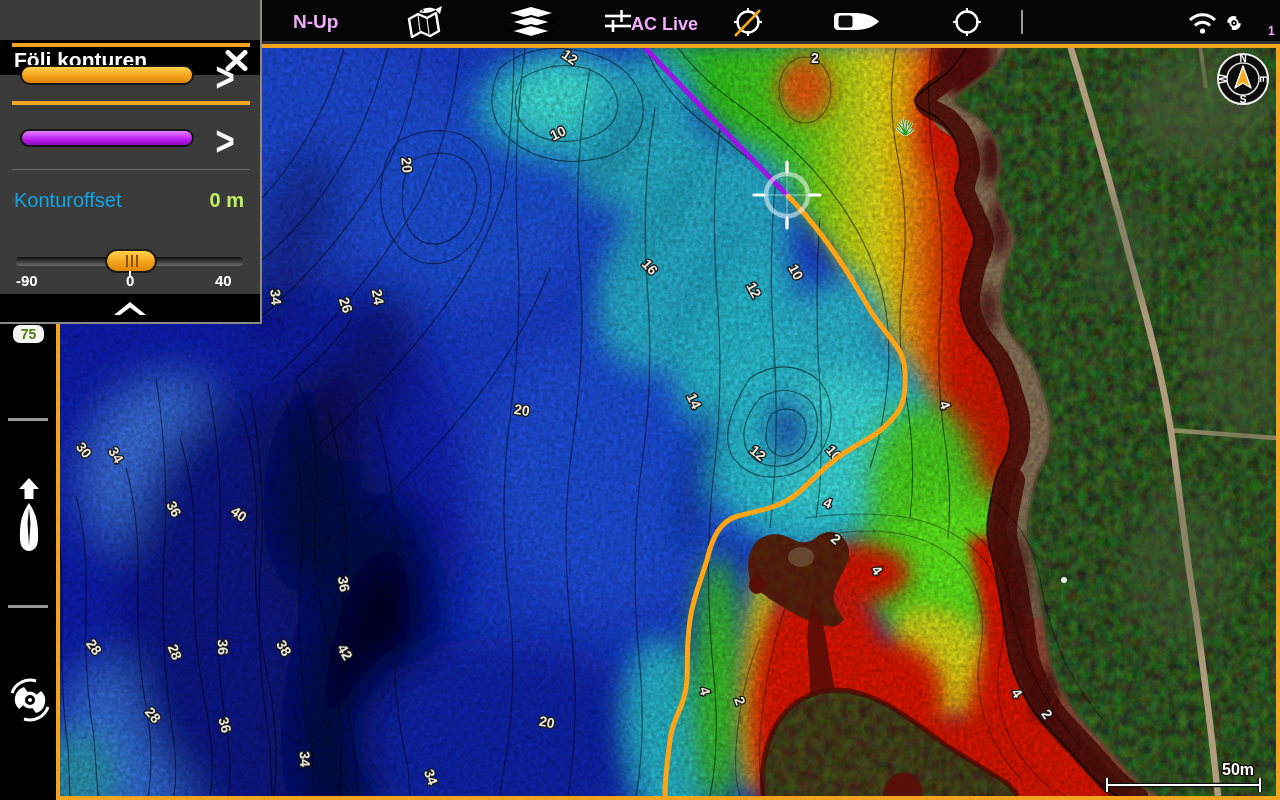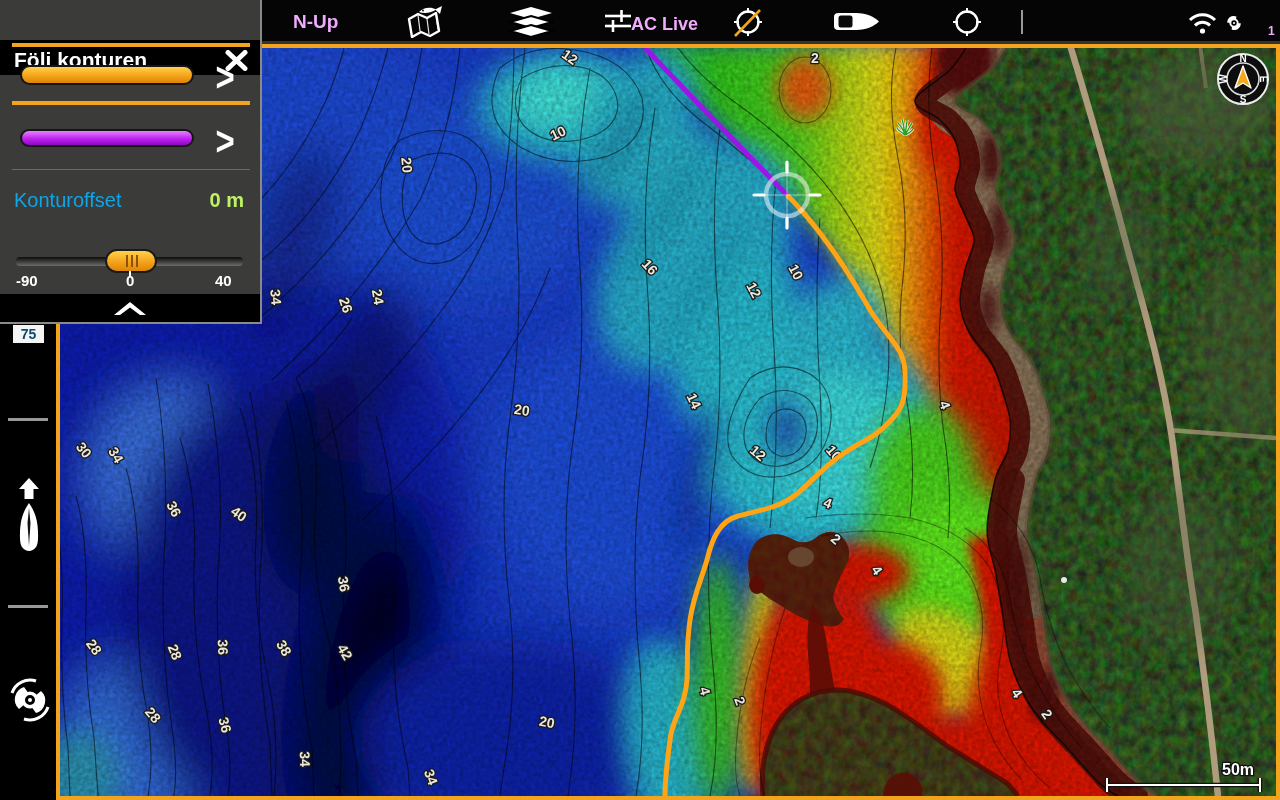--- a/index.html
+++ b/index.html
@@ -13,21 +13,21 @@
   .tb-txt { position:absolute; color:#f0abfc; font-weight:bold; }
 
   
   #mapframe { position:absolute; left:56px; top:44px; width:1224px; height:756px;
               border:4px solid #f2a41f; background:#1b3fd0; }
 
   
   #sidebar { position:absolute; left:0; top:41px; width:56px; height:759px; background:#000; }
   .sep { position:absolute; left:8px; width:40px; height:3px; background:#989898; }
   #dbox { position:absolute; left:13px; top:284px; width:31px; height:18px; background:#f4f4f4;
-          border-radius:0; color:#0c4a6e; font-weight:bold; font-size:14px; text-align:center; line-height:18px; }
+          border-radius:7px; color:#4d7c0f; font-weight:bold; font-size:14px; text-align:center; line-height:18px; }
 
   
   #panel { position:absolute; left:0; top:0; width:262px; height:324px; background:#3b3b39;
            border-right:2px solid #8a8a88; border-bottom:2px solid #8a8a88; }
   #phead { position:absolute; left:0; top:0; width:260px; height:35px; background:#000;margin-top:40px; }
   #phead .title { position:absolute; left:14px; top:8px; color:#fff; font-size:21px; font-weight:bold; }
   .orule { position:absolute; left:12px; width:238px; height:4px; background:#f2a41f; }
   .pill { position:absolute; left:20px; width:174px; border:2px solid #151515; }
   .arr { position:absolute; left:212px; width:38px; color:#fff; font-size:40px; font-weight:bold;
          transform:scaleX(0.82); line-height:1; }

